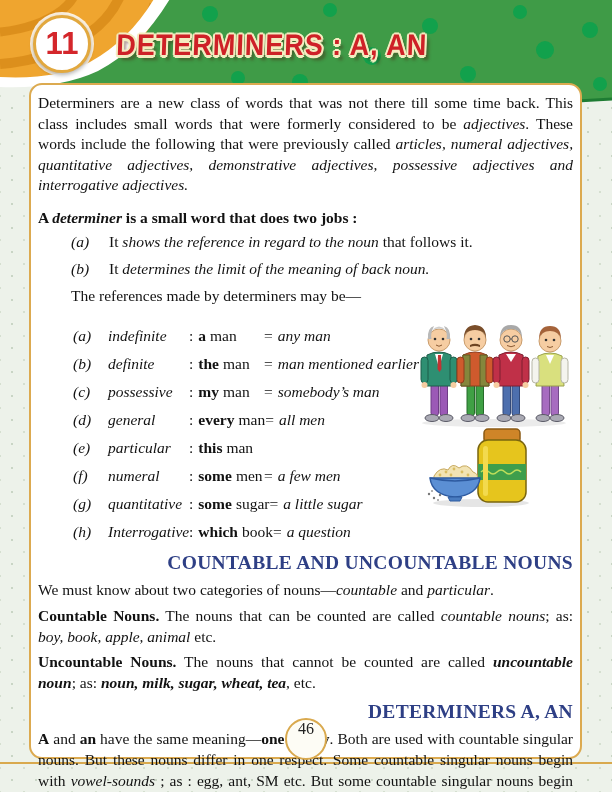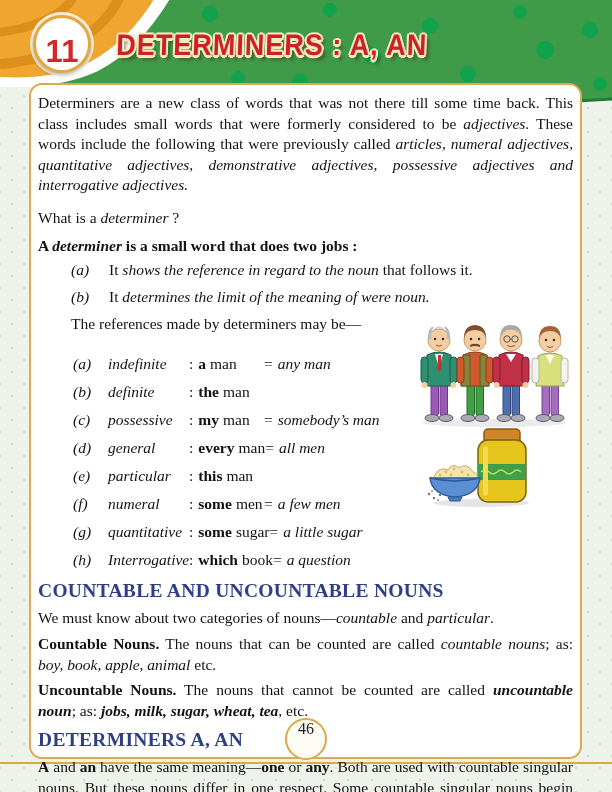--- a/index.html
+++ b/index.html
@@ -11,21 +11,21 @@
     background-image:
       radial-gradient(#c9d5c5 1.1px, transparent 1.5px),
       radial-gradient(#d5dfd0 1px, transparent 1.4px);
     background-size:24px 24px, 24px 24px;
     background-position:0 0, 12px 12px;
   }
   .header-wrap { position:absolute; top:0; left:0; width:612px; height:120px; }
   .chapter-badge {
     position:absolute; left:33px; top:15px; width:58px; height:58px;
     background:#fff; border:3px solid #e2a83e; border-radius:50%;
-    display:flex; align-items:flex-end; justify-content:center;
+    display:flex; align-items:center; justify-content:center;
     font-family:"Liberation Sans", sans-serif; font-weight:bold;
     font-size:31px; color:#d4262b; z-index:5;
     box-shadow:0 2px 4px rgba(0,0,0,.3), 0 0 0 3px rgba(255,255,255,.85);
   }
   .chapter-title {
     position:absolute; left:117px; top:29px; z-index:5;
     font-family:"Liberation Sans", sans-serif; font-weight:bold;
     font-size:27px; letter-spacing:1px; color:#ce2127;
     transform:skewX(-2deg) scaleY(1.1); transform-origin:left top;
     text-shadow:
@@ -49,21 +49,21 @@
   .ref-row { display:flex; padding-left:35px; line-height:20px; margin-bottom:8px; white-space:nowrap; }
   .ref-label { width:35px; flex:0 0 auto; font-style:italic; }
   .ref-category { width:81px; flex:0 0 auto; font-style:italic; }
   .ref-phrase { min-width:75px; flex:0 0 auto; }
   .ref-phrase .sym { margin-right:5px; }
   .ref-phrase .det { font-weight:bold; margin-right:4px; }
   .ref-meaning { font-style:italic; }
   .ref-meaning .eq { font-style:normal; margin-right:5px; }
   .h-blue {
     font-weight:bold; font-size:19.5px; color:#2e3f85;
-    letter-spacing:.3px; margin:2px 0 5px 0; line-height:25px;
+    letter-spacing:.3px; margin:2px 0 5px 0; line-height:25px;text-align:right;
   }
   .p-body { text-align:justify; line-height:20.8px; margin-bottom:5px; }
   .rs-b { font-weight:bold; }
   .rs-i { font-style:italic; }
   .illus { position:absolute; z-index:3; }
   .illus-men { left:418px; top:310px; width:152px; height:120px; }
   .illus-jar { left:426px; top:424px; width:110px; height:84px; }
   .footer-line {
     position:absolute; left:0; top:762px; width:612px; height:0;
     border-top:2.5px solid #d9a94e; z-index:1;
@@ -117,44 +117,44 @@
     <path d="M174,-8 Q142,48 98,71 Q60,89 0,87 L0,77 Q56,80 90,62 Q132,39 158,-8 Z" fill="#ffffff"></path>
   </svg>
   <div class="chapter-badge">
     <span>11</span>
   </div>
   <div class="chapter-title">DETERMINERS : A, AN</div>
 </div>
 
 <div class="content-box">
   <p class="p-intro"><span>Determiners are a new class of words that was not there till some time back. This class includes small words that were formerly considered to be </span><span class="rs-i">adjectives</span><span>. These words include the following that were previously called </span><span class="rs-i">articles, numeral adjectives, quantitative adjectives, demonstrative adjectives, possessive adjectives and interrogative adjectives.</span></p>
-  <p class="p-q"><span>What is a </span><span class="rs-i">determiner</span><span> ?</span></p>
   <p class="p-def"><span class="rs-b">A </span><span class="rs-b rs-i">determiner</span><span class="rs-b"> is a small word that does two jobs :</span></p>
 
   <div class="job-row">
     <span class="job-label">(a)</span>
     <span class="job-text"><span>It </span><span class="rs-i">shows the reference in regard to the noun</span><span> that follows it.</span></span>
   </div>
   <div class="job-row">
     <span class="job-label">(b)</span>
-    <span class="job-text"><span>It </span><span class="rs-i">determines the limit of the meaning of were noun.</span></span>
+    <span class="job-text"><span>It </span><span class="rs-i">determines the limit of the meaning of back noun.</span></span>
   </div>
 
   <p class="refs-intro">The references made by determiners may be—</p>
 
   <div class="ref-row">
     <span class="ref-label">(a)</span>
     <span class="ref-category">indefinite</span>
     <span class="ref-phrase"><span class="sym">:</span><span class="det">a</span><span>man</span></span>
     <span class="ref-meaning"><span class="eq">=</span><span>any man</span></span>
   </div>
   <div class="ref-row">
     <span class="ref-label">(b)</span>
     <span class="ref-category">definite</span>
     <span class="ref-phrase"><span class="sym">:</span><span class="det">the</span><span>man</span></span>
+    <span class="ref-meaning"><span class="eq">=</span><span>man mentioned earlier</span></span>
   </div>
   <div class="ref-row">
     <span class="ref-label">(c)</span>
     <span class="ref-category">possessive</span>
     <span class="ref-phrase"><span class="sym">:</span><span class="det">my</span><span>man</span></span>
     <span class="ref-meaning"><span class="eq">=</span><span>somebody’s man</span></span>
   </div>
   <div class="ref-row">
     <span class="ref-label">(d)</span>
     <span class="ref-category">general</span>
@@ -181,21 +181,21 @@
   <div class="ref-row">
     <span class="ref-label">(h)</span>
     <span class="ref-category">Interrogative</span>
     <span class="ref-phrase"><span class="sym">:</span><span class="det">which</span><span>book</span></span>
     <span class="ref-meaning"><span class="eq">=</span><span>a question</span></span>
   </div>
 
   <h2 class="h-blue">COUNTABLE AND UNCOUNTABLE NOUNS</h2>
   <p class="p-body"><span>We must know about two categories of nouns—</span><span class="rs-i">countable</span><span> and </span><span class="rs-i">particular</span><span>.</span></p>
   <p class="p-body"><span class="rs-b">Countable Nouns.</span><span> The nouns that can be counted are called </span><span class="rs-i">countable nouns</span><span>; as: </span><span class="rs-i">boy, book, apple, animal</span><span> etc.</span></p>
-  <p class="p-body"><span class="rs-b">Uncountable Nouns.</span><span> The nouns that cannot be counted are called </span><span class="rs-b rs-i">uncountable noun</span><span>;  as: </span><span class="rs-b rs-i">jobs, milk, sugar, wheat, tea</span><span>, etc.</span></p>
+  <p class="p-body"><span class="rs-b">Uncountable Nouns.</span><span> The nouns that cannot be counted are called </span><span class="rs-b rs-i">uncountable noun</span><span>;  as: </span><span class="rs-b rs-i">noun, milk, sugar, wheat, tea</span><span>, etc.</span></p>
 
   <h2 class="h-blue">DETERMINERS A, AN</h2>
   <p class="p-body"><span class="rs-b">A</span><span> and </span><span class="rs-b">an</span><span> have the same meaning—</span><span class="rs-b">one</span><span> or </span><span class="rs-b">any</span><span>. Both are used with countable singular nouns. But these nouns differ in one respect. Some countable singular nouns begin with </span><span class="rs-i">vowel-sounds</span><span> ; as : egg, ant, SM etc. But some countable singular nouns begin with </span></p>
 </div>
 
 <div class="illus illus-men">
   <svg width="152" height="120" viewBox="0 0 152 120">
     <ellipse cx="76" cy="113" rx="72" ry="4" fill="rgba(0,0,0,0.08)"></ellipse>
 
     <g stroke-width="1">

